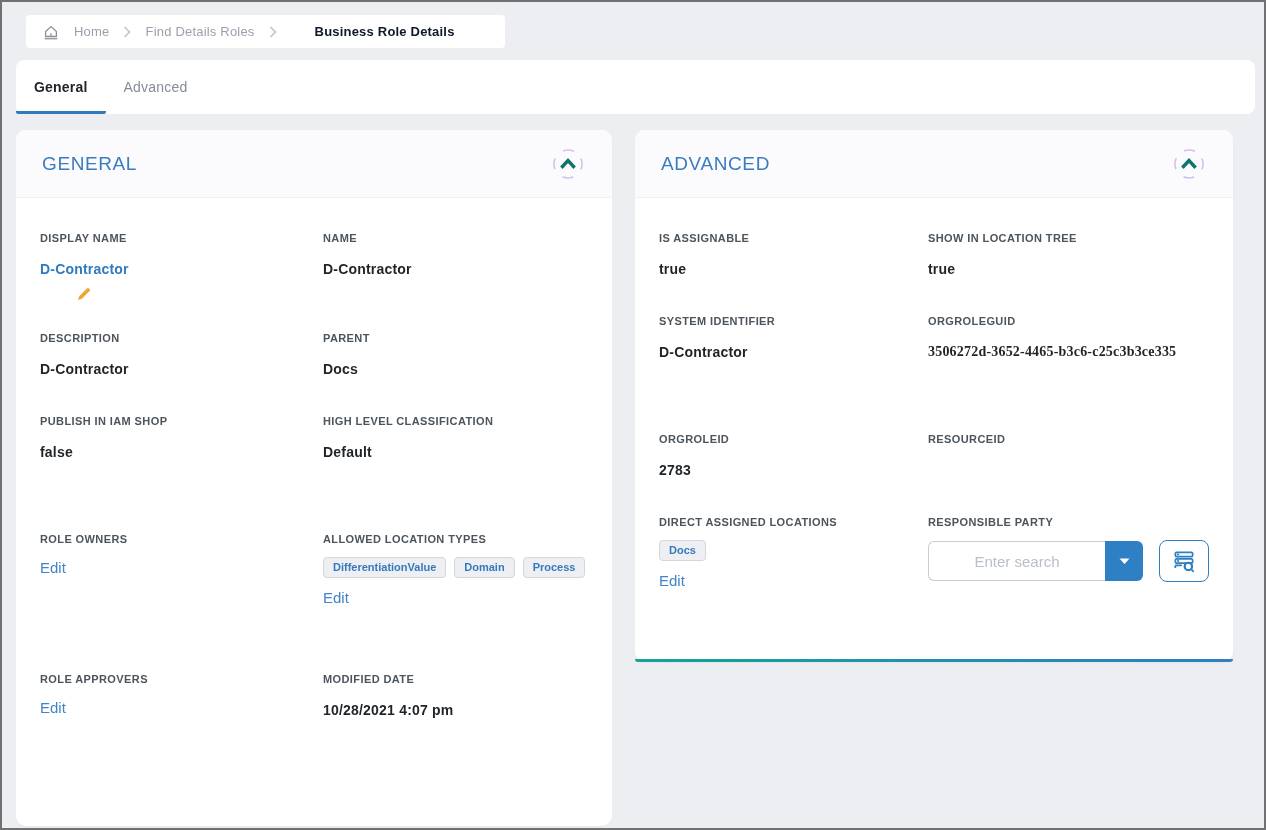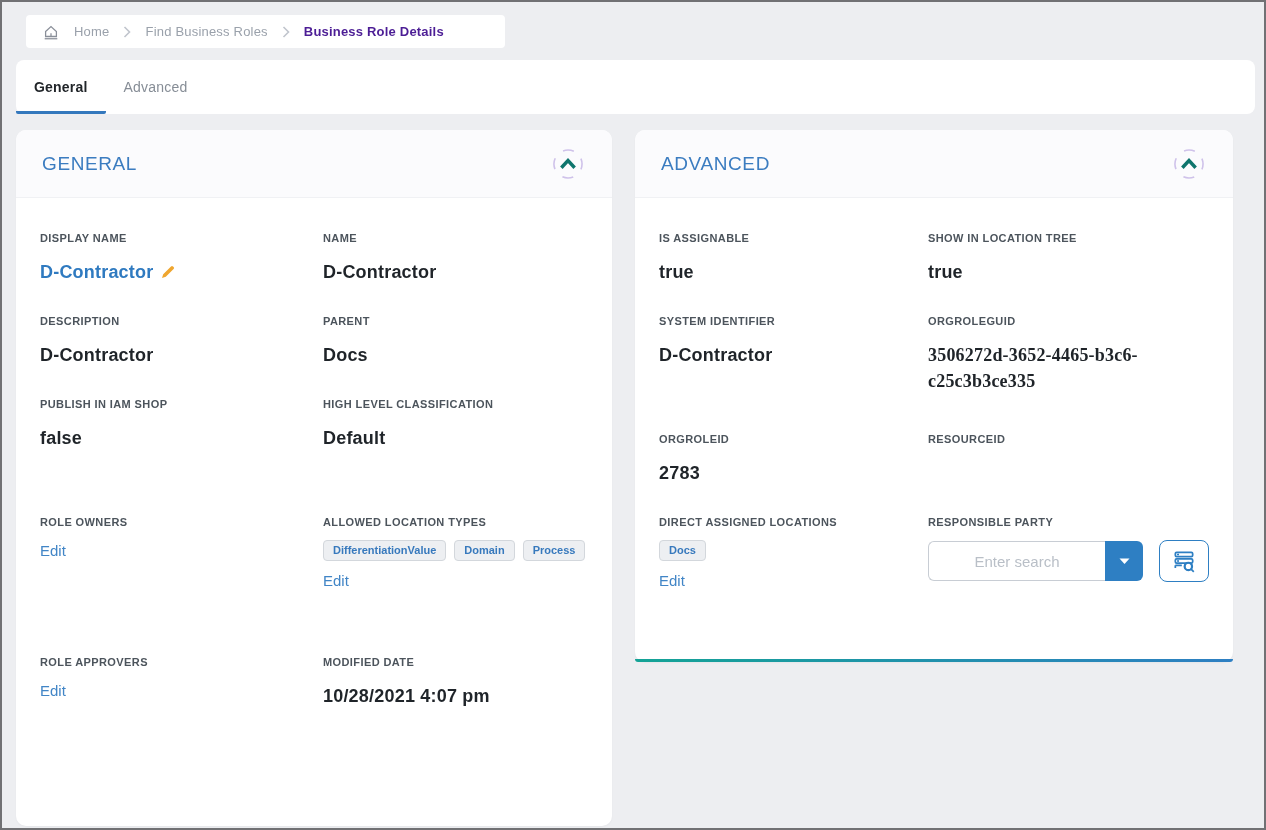--- a/index.html
+++ b/index.html
@@ -14,21 +14,21 @@
 
   
   .breadcrumb-bar {
     position: absolute; left: 24px; top: 13px;
     height: 33px; width: 479px;
     background: #ffffff; border-radius: 4px;
     display: flex; align-items: center;
     padding: 0 16px; gap: 14px;
   }
   .crumb { font-size: 13px; color: #9aa1ab; letter-spacing: .2px; cursor: pointer; }
-  .crumb.current { color: #4c1d95; font-weight: bold; cursor: default; }
+  .crumb.current { color: #0f172a; font-weight: bold; cursor: default; margin-left: 24px; }
   .crumb-sep { color: #c0c5cd; display: flex; align-items: center; }
   .home-icon { display: flex; align-items: center; cursor: pointer; }
 
   
   .tab-strip {
     position: absolute; left: 14px; top: 58px;
     width: 1239px; height: 54px;
     background: #ffffff; border-radius: 8px;
     display: flex; align-items: stretch;
   }
@@ -62,22 +62,22 @@
     display: grid; grid-template-columns: 1fr 1fr; column-gap: 18px;
   }
   .field { min-height: 53px; margin-bottom: 30px; }
   .field.tall   { min-height: 88px; }
   .field.taller { min-height: 110px; }
   .field-label {
     font-size: 11px; font-weight: bold; color: #4c545c;
     letter-spacing: .4px; text-transform: uppercase;
   }
   .field-value {
-    margin-top: 15px; font-size: 18px; color: #1f2429;
-    font-weight: 600; letter-spacing: .2px; line-height: 1.45;
+    margin-top: 15px; font-size: 14px; color: #1f2429;
+    font-weight: 600; letter-spacing: .2px; line-height: 1.45; flex-direction: column;
   }
   .field-value.plain { font-weight: 400; }
   .guid-value { max-width: 252px; overflow-wrap: break-word; font-family: Liberation Serif, serif; }
   .display-name-value { color: #2f7ac0; display: inline-flex; align-items: center; gap: 7px; }
   .pencil-icon { cursor: pointer; display: inline-flex; }
 
   .edit-link { margin-top: 14px; font-size: 15px; color: #4185c6; cursor: pointer; display: inline-block; }
   .edit-inline { color: #4185c6; cursor: pointer; font-weight: 400; }
 
   .chip-row { margin-top: 12px; display: flex; flex-wrap: wrap; gap: 8px; }
@@ -128,21 +128,21 @@
       <path d="M10 15 V11.5"></path>
       <path d="M3 17.5 H17"></path>
     </svg>
   </span>
   <span class="crumb">Home</span>
   <span class="crumb-sep">
     <svg width="8" height="12" viewBox="0 0 8 12" fill="none" stroke="#c0c5cd" stroke-width="1.6">
         <path d="M1.5 1 L6.5 6 L1.5 11"></path>
       </svg>
   </span>
-  <span class="crumb">Find Business Roles</span>
+  <span class="crumb">Find Details Roles</span>
   <span class="crumb-sep">
     <svg width="8" height="12" viewBox="0 0 8 12" fill="none" stroke="#c0c5cd" stroke-width="1.6">
         <path d="M1.5 1 L6.5 6 L1.5 11"></path>
       </svg>
   </span>
   <span class="crumb current">Business Role Details</span>
 </nav>
 
 <div class="tab-strip">
   <div class="tab active">General</div>

